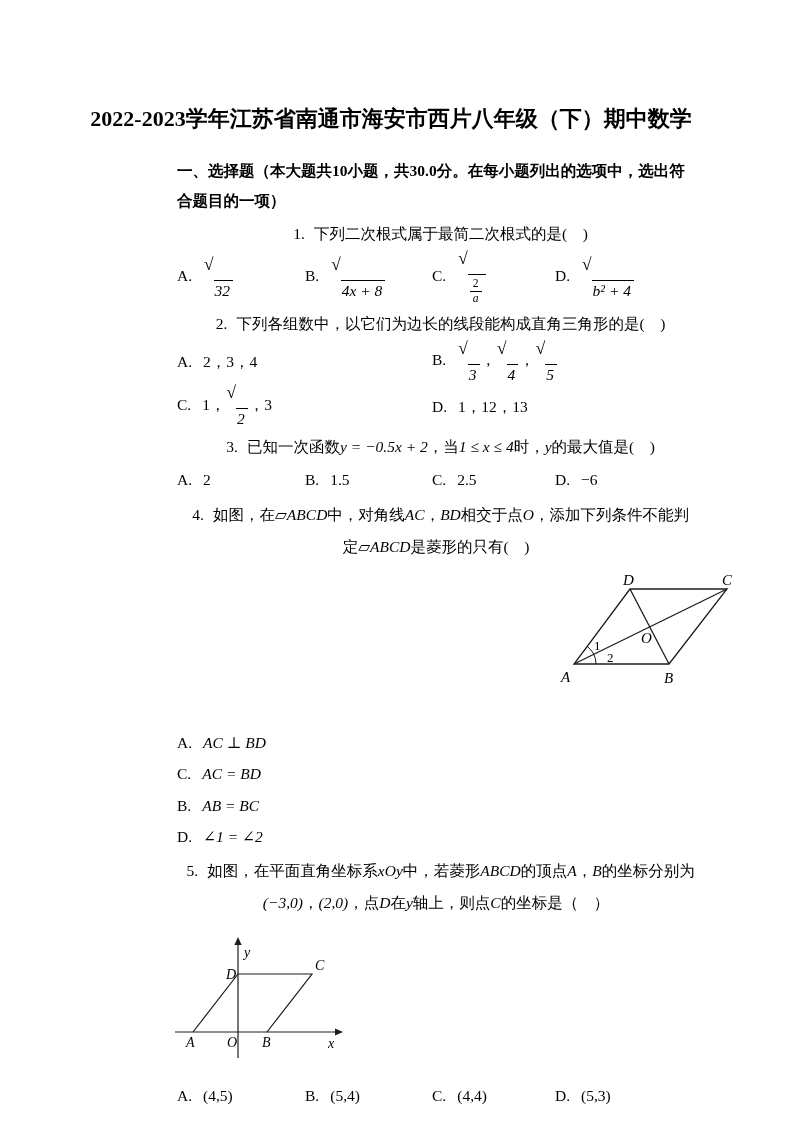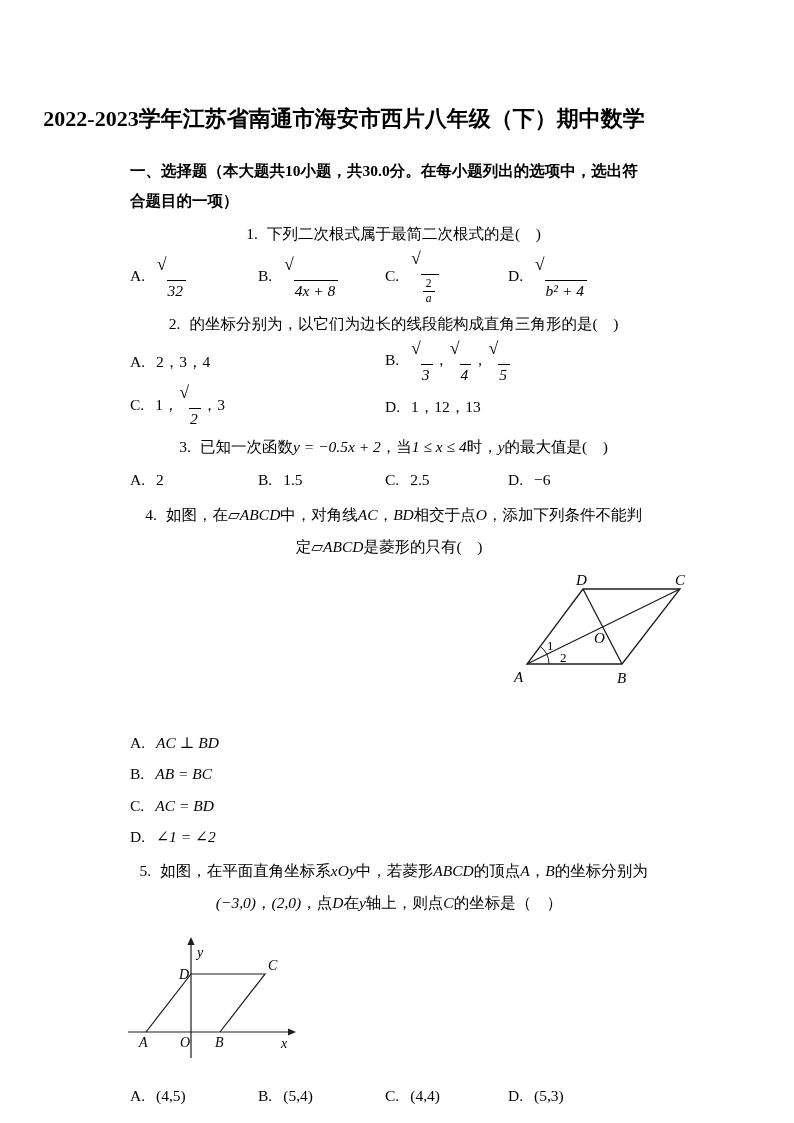--- a/index.html
+++ b/index.html
@@ -1,21 +1,21 @@
 <!DOCTYPE html>
 <html><head>
 <meta charset="utf-8">
 <style>
   html,body{margin:0;padding:0;}
   body{
     width:794px;height:1123px;background:#ffffff;color:#000;
     font-family:"Liberation Serif","DejaVu Serif",serif;
     overflow:hidden;
   }
-  .page{width:688px;height:1123px;position:relative;}
+  .page{width:688px;height:1123px;position:relative;padding-left:47px;}
   #title-block{padding-top:97px;}
   .title-line{
     text-align:center;font-weight:bold;font-size:22px;line-height:43px;
     font-family:"Liberation Serif","DejaVu Serif",serif;
   }
   .section-header{
     margin:16px 40px 0 130px;font-weight:bold;font-size:15.5px;line-height:30px;
   }
   .question{margin:2px 40px 0 130px;font-size:15.5px;}
   .stem{margin:0;line-height:32px;text-align:center;}
@@ -64,21 +64,21 @@
               </span></span></div>
           <div class="option"><span class="olabel">C.</span><span class="ocontent"><span class="sqrt">
                 <span class="rad"><span class="frac"><span class="num">2</span><span class="den">a</span></span></span>
               </span></span></div>
           <div class="option"><span class="olabel">D.</span><span class="ocontent"><span class="sqrt">
                 <span class="rad">b² + 4</span>
               </span></span></div>
         </div>
       </div>
       <div class="question">
-        <p class="stem"><span class="qnum">2.</span><span class="cnseg">的坐标分别为，以它们为边长的线段能构成直角三角形的是(　)</span></p>
+        <p class="stem"><span class="qnum">2.</span><span class="cnseg">下列各组数中，以它们为边长的线段能构成直角三角形的是(　)</span></p>
         <div class="opts opts-grid2">
           <div class="option"><span class="olabel">A.</span><span class="ocontent"><span class="cnseg">2，3，4</span></span></div>
           <div class="option"><span class="olabel">B.</span><span class="ocontent"><span class="sqrt">
                 <span class="rad">3</span>
               </span><span class="cnseg">，</span><span class="sqrt">
                 <span class="rad">4</span>
               </span><span class="cnseg">，</span><span class="sqrt">
                 <span class="rad">5</span>
               </span></span></div>
           <div class="option"><span class="olabel">C.</span><span class="ocontent"><span class="cnseg">1，</span><span class="sqrt">
@@ -114,22 +114,22 @@
         <text x="89" y="72">O</text>
       </g>
       <g font-size="13" font-style="normal" fill="#000">
         <text x="42" y="79">1</text>
         <text x="55" y="91">2</text>
       </g>
     </svg>
   </div>
 <div class="opts opts-list1">
           <div class="option"><span class="olabel">A.</span><span class="ocontent"><span class="mathseg">AC ⊥ BD</span></span></div>
+          <div class="option"><span class="olabel">C.</span><span class="ocontent"><span class="mathseg">AC = BD</span></span></div>
           <div class="option"><span class="olabel">B.</span><span class="ocontent"><span class="mathseg">AB = BC</span></span></div>
-          <div class="option"><span class="olabel">C.</span><span class="ocontent"><span class="mathseg">AC = BD</span></span></div>
           <div class="option"><span class="olabel">D.</span><span class="ocontent"><span class="mathseg">∠1 = ∠2</span></span></div>
         </div>
       </div>
       <div class="question">
         <p class="stem"><span class="qnum">5.</span><span class="cnseg">如图，在平面直角坐标系</span><span class="mathseg">xOy</span><span class="cnseg">中，若菱形</span><span class="mathseg">ABCD</span><span class="cnseg">的顶点</span><span class="mathseg">A</span><span class="cnseg">，</span><span class="mathseg">B</span><span class="cnseg">的坐标分别为</span><span class="mathseg">(−3,0)</span><span class="cnseg">，</span><span class="mathseg">(2,0)</span><span class="cnseg">，点</span><span class="mathseg">D</span><span class="cnseg">在</span><span class="mathseg">y</span><span class="cnseg">轴上，则点</span><span class="mathseg">C</span><span class="cnseg">的坐标是（　）</span></p>
   <div class="fig fig-coord">
     <svg width="212" height="140" viewBox="0 0 212 140">
       <g stroke="#1c1c1c" stroke-width="1.2" fill="none">
         <line x1="10" y1="101" x2="170" y2="101"></line>
         <line x1="73" y1="14" x2="73" y2="127"></line>

